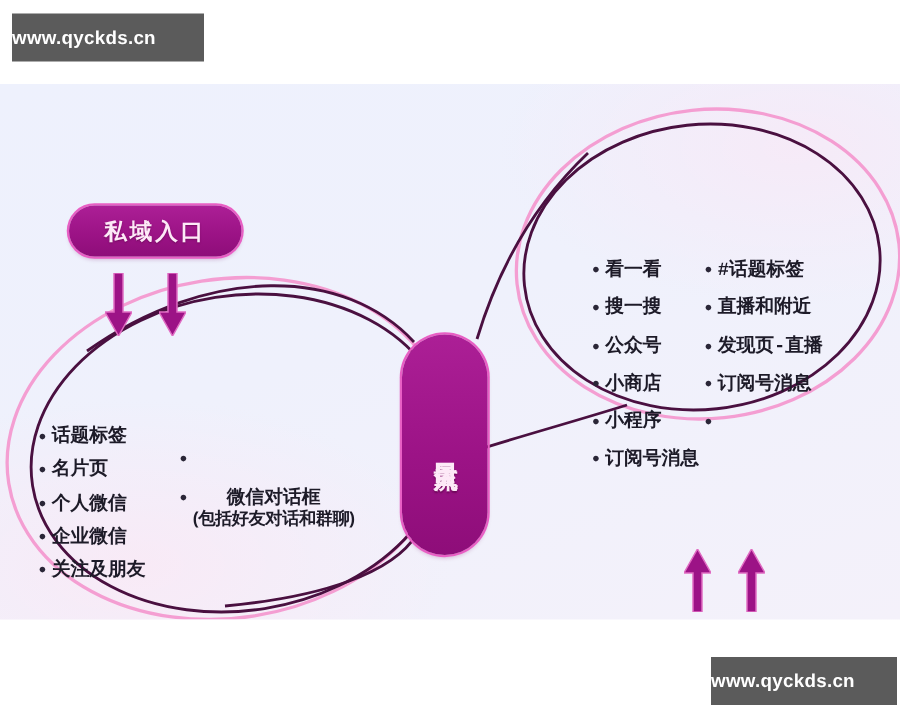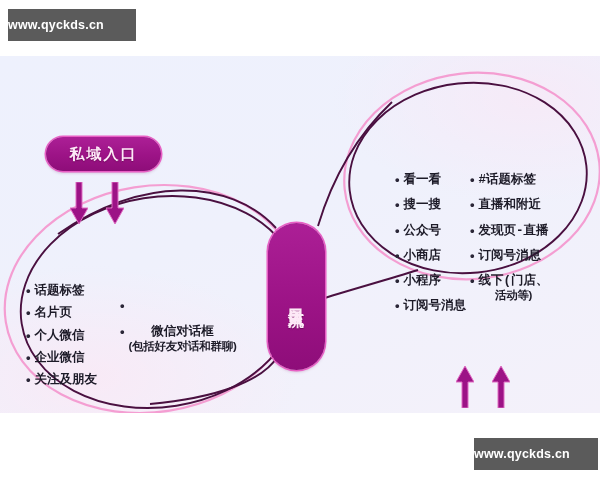--- a/index.html
+++ b/index.html
@@ -278,24 +278,20 @@
     <div class="item">
       <span class="bullet">•</span>
       <span class="item-text">发现页-直播</span>
     </div>
     <div class="item">
       <span class="bullet">•</span>
       <span class="item-text">订阅号消息</span>
     </div>
     <div class="item">
       <span class="bullet">•</span>
-      <span>
-        <span class="item-text">线下(门店、</span>
-        <span class="item-sub">活动等)</span>
-      </span>
     </div>
   </div>
 
 </div>
 
 <div class="url-badge" id="url-badge-bottom">
   <span>www.qyckds.cn</span>
 </div>
 
 </body></html>

